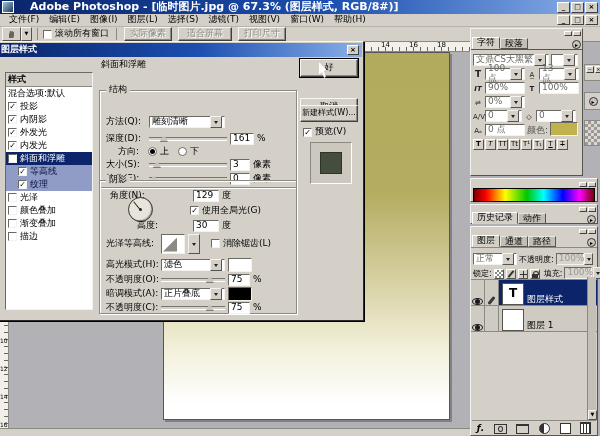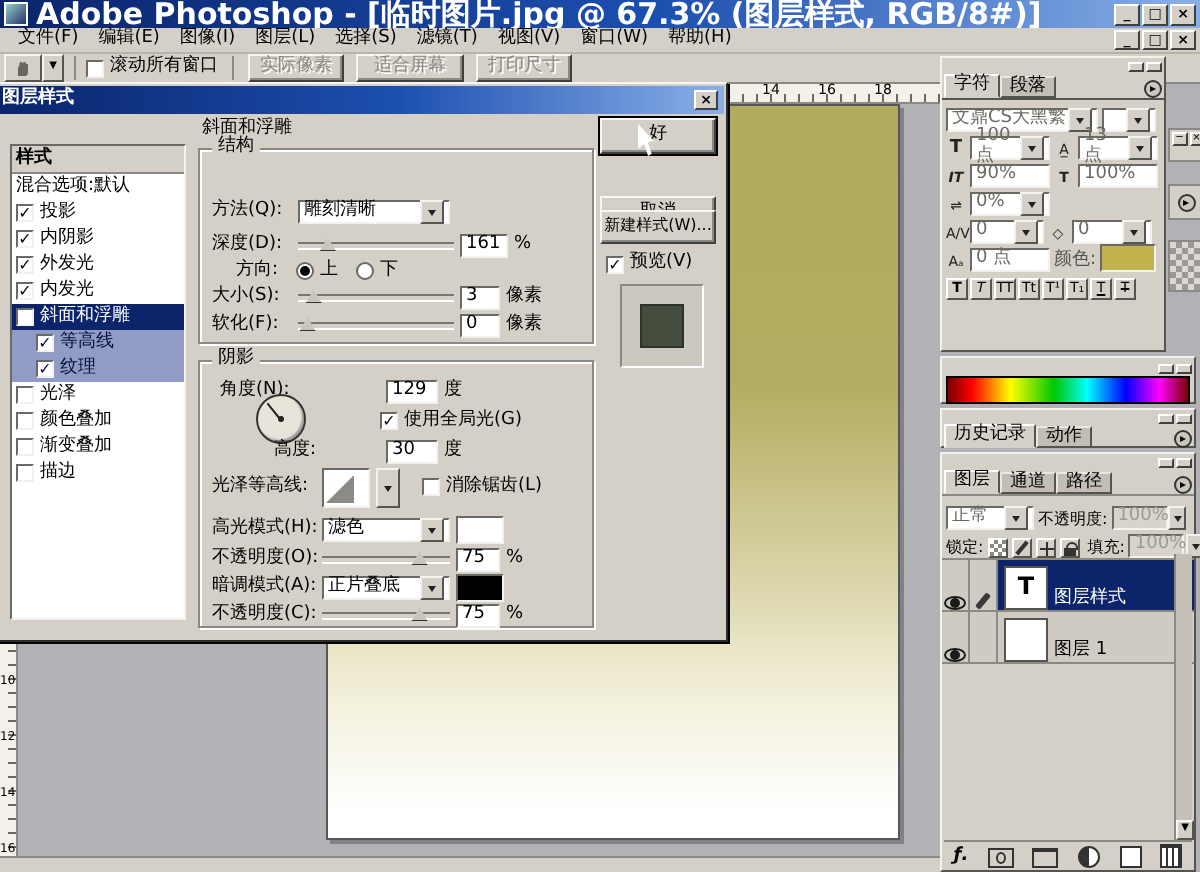--- a/index.html
+++ b/index.html
@@ -58,21 +58,21 @@
   .tbtn{width:11px;height:11px;background:#d4d0c8;border:1px solid;border-color:#fff #55554f #55554f #fff;font-size:7px;display:flex;align-items:center;justify-content:center;box-sizing:border-box}
   .picon{width:10px;font-size:7px;color:#222;text-align:center;flex:none}
 </style>
 </head>
 <body>
 
 <div class="app">
 
   <div class="abs" style="left:0;top:0;width:600px;height:14px;background:linear-gradient(90deg,#0a246a,#1c4fb0 55%,#8ab0e8);display:flex;align-items:center;padding:0 2px;box-sizing:border-box">
     <span style="width:10px;height:10px;background:linear-gradient(135deg,#9cc,#236);border:1px solid #fff;flex:none"></span>
-    <span class="lbl" style="color:#fff;font-weight:bold;margin-left:4px;font-size:15px;overflow:hidden">Adobe Photoshop - [临时图片.jpg @ 67.3% (图层样式, RGB/8#)]</span>
+    <span class="lbl" style="color:#fff;font-weight:bold;margin-left:16px;font-size:11px;overflow:hidden">Adobe Photoshop - [临时图片.jpg @ 67.3% (图层样式, RGB/8#)]</span>
     <span class="win-btn" style="margin-left:auto">_</span>
     <span class="win-btn" style="margin-left:1px">□</span>
     <span class="win-btn" style="margin-left:1px">×</span>
   </div>
 
   <div class="abs chrome" style="left:0;top:14px;width:600px;height:13px;display:flex;align-items:center;padding-left:4px;box-sizing:border-box;border-bottom:1px solid #b8b4ac">
     <span style="padding:0 5px">文件(F)</span>
     <span style="padding:0 5px">编辑(E)</span>
     <span style="padding:0 5px">图像(I)</span>
     <span style="padding:0 5px">图层(L)</span>
@@ -179,21 +179,21 @@
             <span>渐变叠加</span>
           </div>
         <div class="slist-row">
             <span class="cb"></span>
             <span>描边</span>
           </div>
       </div>
 
       <span class="abs lbl" style="left:104px;top:18px">斜面和浮雕</span>
 
-      <div class="grp" style="left:102px;top:32px;width:196px;height:96px">
+      <div class="grp" style="left:102px;top:48px;width:196px;height:96px">
         <span class="legend">结构</span>
         <div class="lrow" style="top:24px">
           <span class="lbl" style="width:40px">方法(Q):</span>
           <span class="vbox" style="width:76px">
               <span>雕刻清晰</span>
               <span class="dd"></span>
             </span>
         </div>
         <div class="lrow" style="top:41px">
           <span class="lbl" style="width:40px">深度(D):</span>

